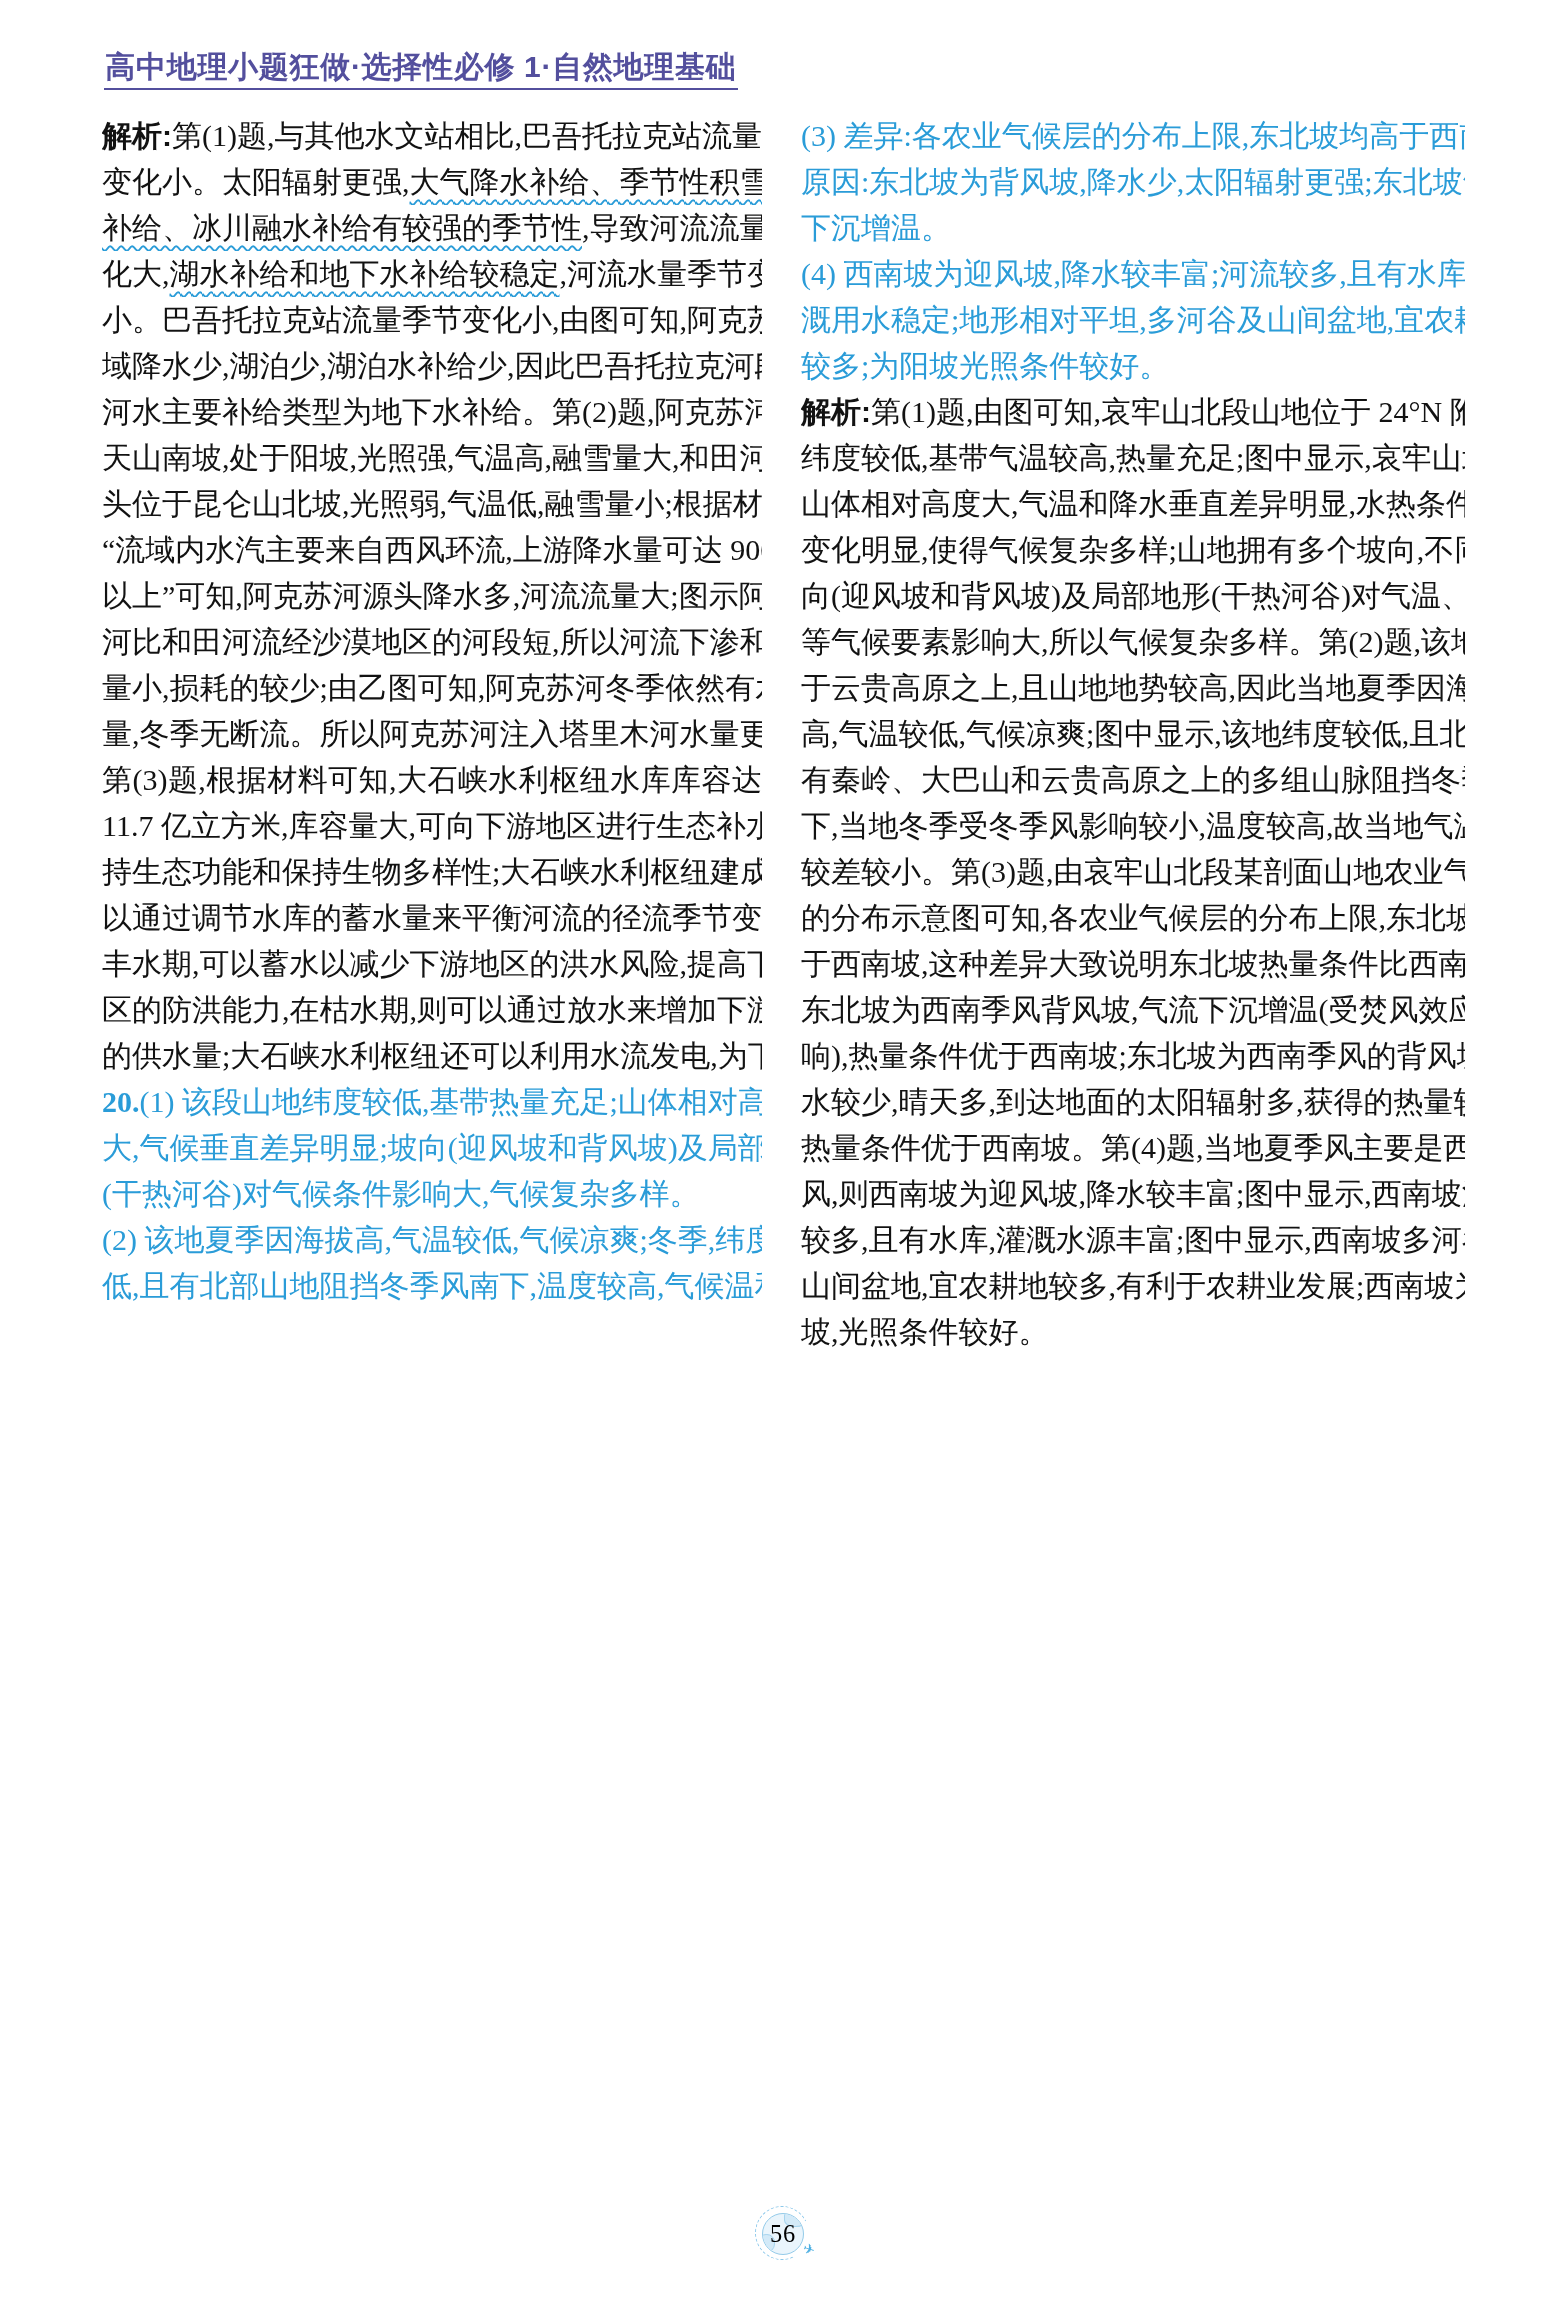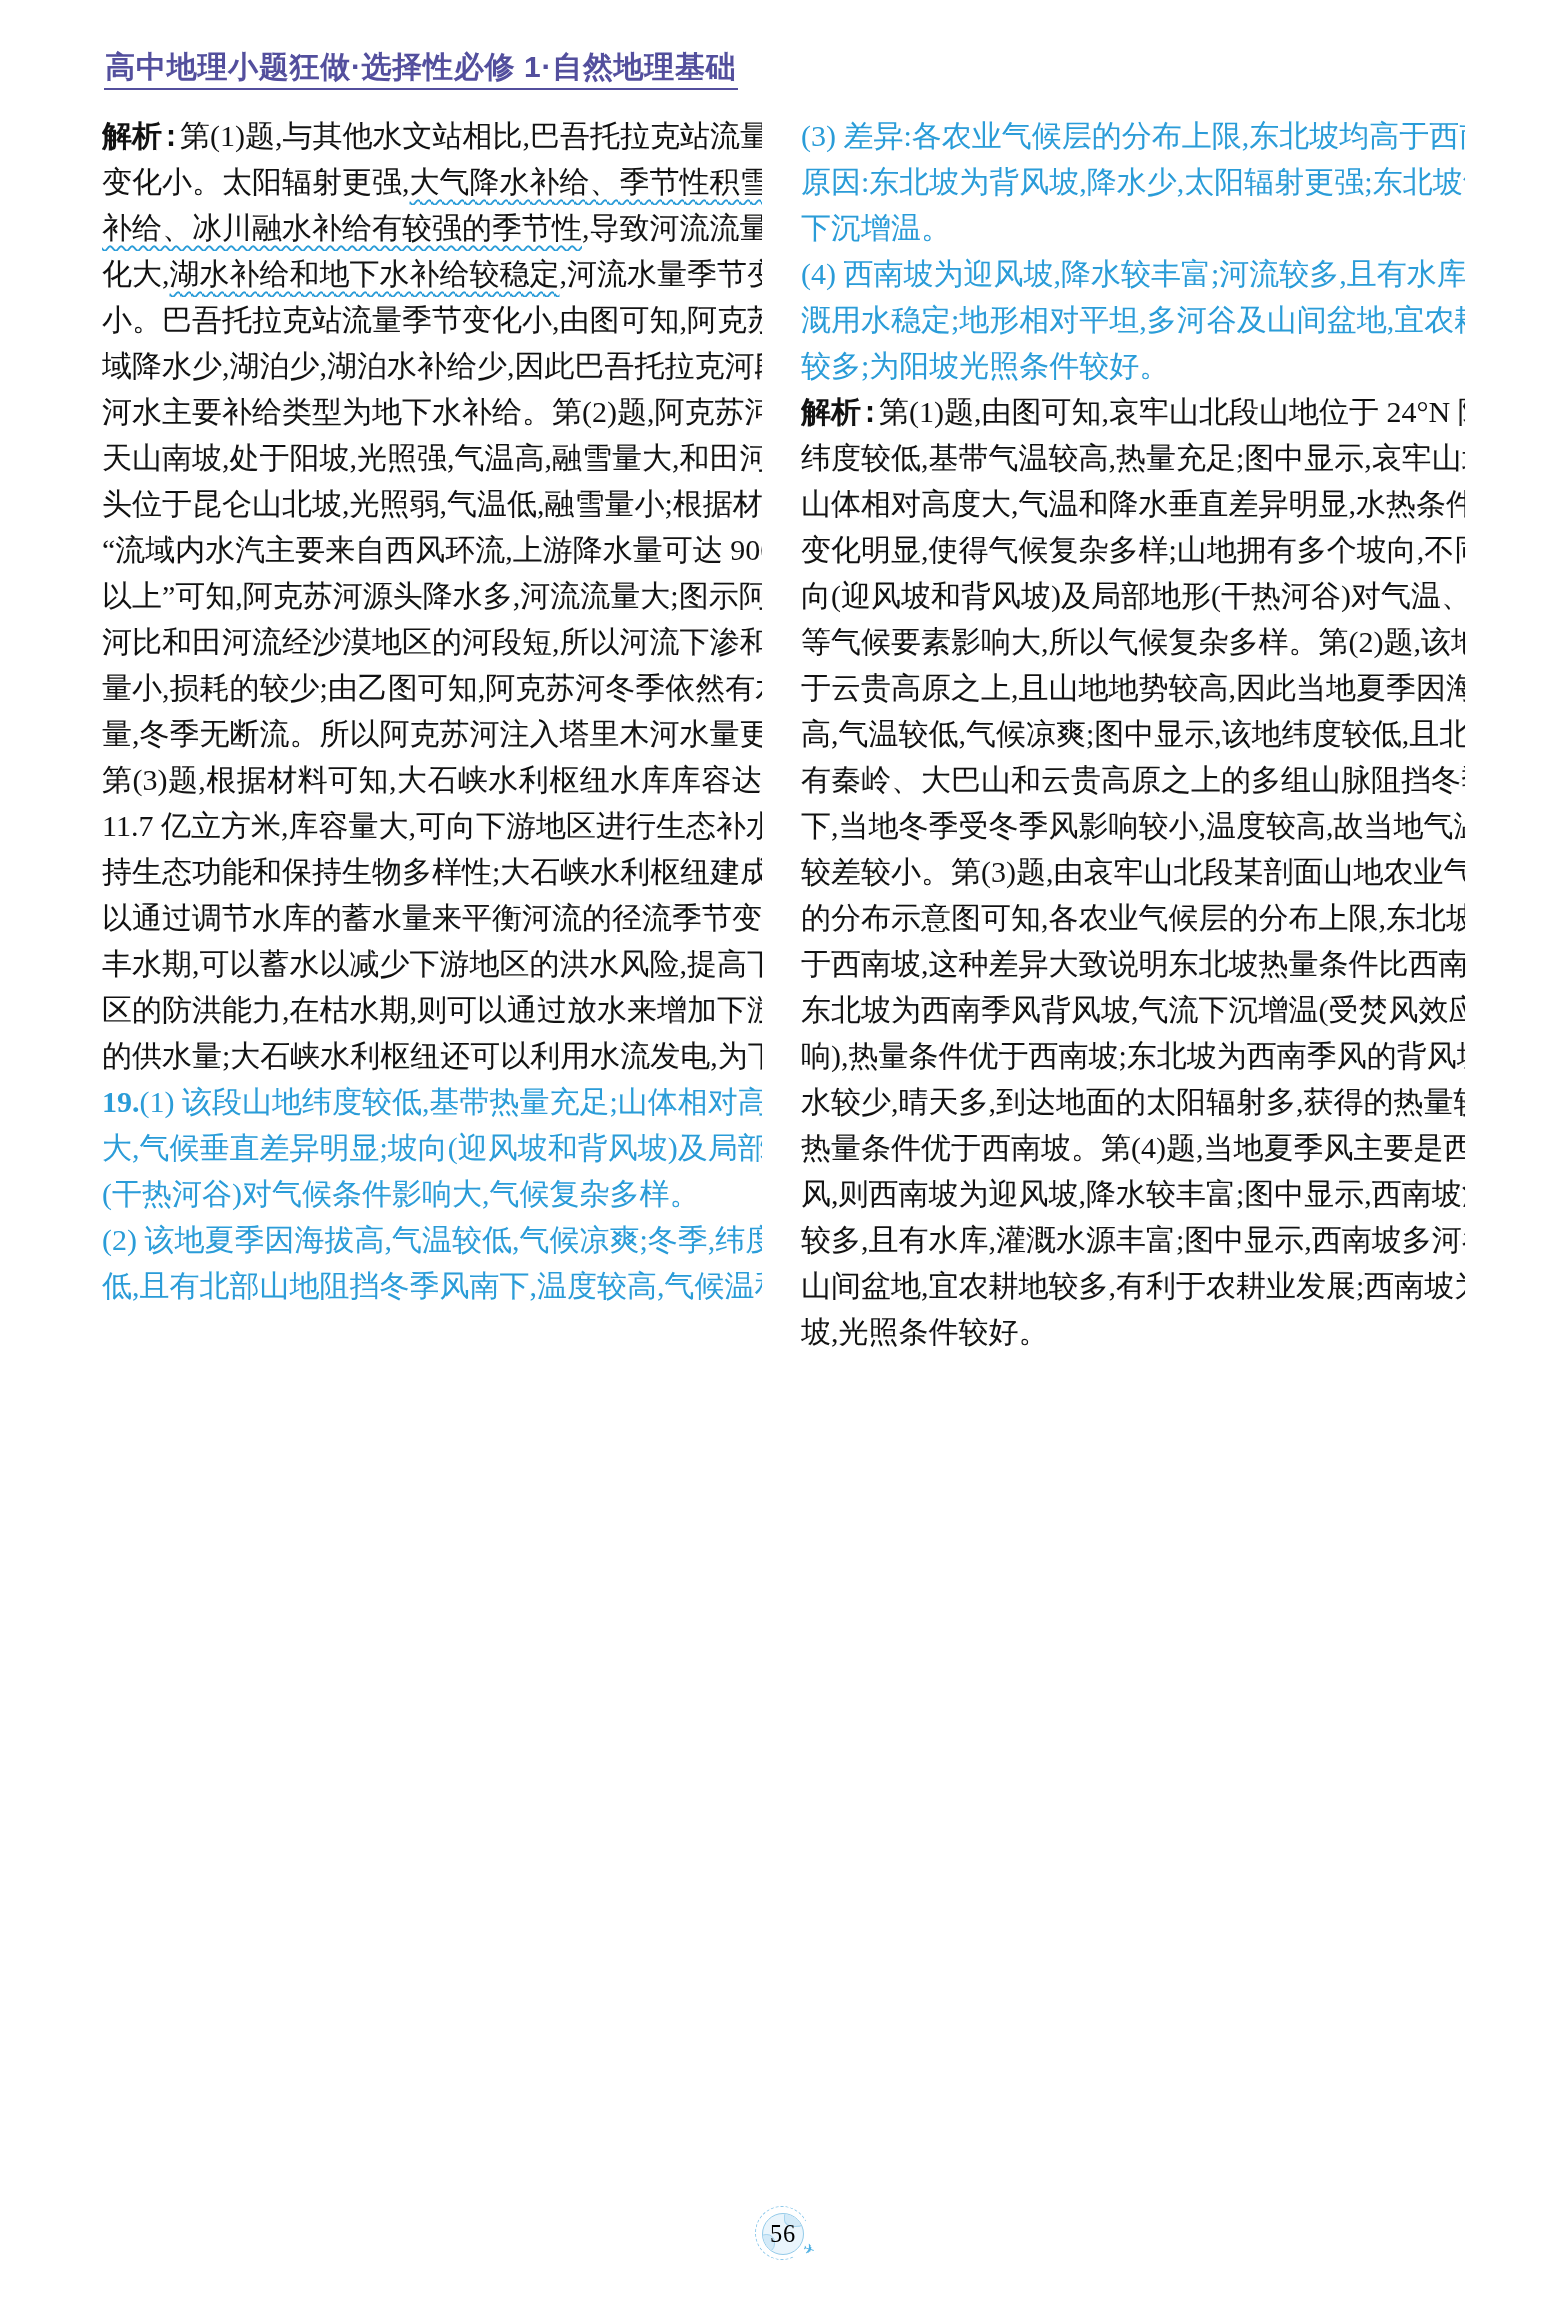--- a/index.html
+++ b/index.html
@@ -49,21 +49,21 @@
     text-align-last:justify;
     text-justify:inter-character;
     white-space:nowrap;
     overflow:hidden;
     color:var(--ink);
   }
   .tline.nojust{text-align:right;text-align-last:left;}
   .tline.blue{color:var(--blue);}
 
   .seg-sans{
-    font-family:Liberation Mono, monospace;
+    font-family:Liberation Sans, sans-serif;
     font-weight:bold;
   }
   .seg-bold{font-weight:bold;}
   .seg-wavy{
     text-decoration-line:underline;
     text-decoration-style:wavy;
     text-decoration-color:var(--blue);
     text-decoration-thickness:1.6px;
     text-underline-offset:7.2px;
   }
@@ -134,21 +134,21 @@
       <div class="tline"><span>河比和田河流经沙漠地区的河段短,所以河流下渗和蒸发</span></div>
       <div class="tline"><span>量小,损耗的较少;由乙图可知,阿克苏河冬季依然有水流</span></div>
       <div class="tline"><span>量,冬季无断流。所以阿克苏河注入塔里木河水量更大。</span></div>
       <div class="tline"><span>第(3)题,根据材料可知,大石峡水利枢纽水库库容达</span></div>
       <div class="tline"><span>11.7 亿立方米,库容量大,可向下游地区进行生态补水,维</span></div>
       <div class="tline"><span>持生态功能和保持生物多样性;大石峡水利枢纽建成后,可</span></div>
       <div class="tline"><span>以通过调节水库的蓄水量来平衡河流的径流季节变化,在</span></div>
       <div class="tline"><span>丰水期,可以蓄水以减少下游地区的洪水风险,提高下游地</span></div>
       <div class="tline"><span>区的防洪能力,在枯水期,则可以通过放水来增加下游地区</span></div>
       <div class="tline"><span>的供水量;大石峡水利枢纽还可以利用水流发电,为下游地</span></div>
-      <div class="tline blue"><span class="seg-bold">19.</span><span>(1) 该段山地纬度较低,基带热量充足;山体相对高度</span></div>
+      <div class="tline blue"><span class="seg-bold">20.</span><span>(1) 该段山地纬度较低,基带热量充足;山体相对高度</span></div>
       <div class="tline blue"><span>大,气候垂直差异明显;坡向(迎风坡和背风坡)及局部地形</span></div>
       <div class="tline blue nojust"><span>(干热河谷)对气候条件影响大,气候复杂多样。</span></div>
       <div class="tline blue"><span>(2) 该地夏季因海拔高,气温较低,气候凉爽;冬季,纬度较</span></div>
       <div class="tline blue"><span>低,且有北部山地阻挡冬季风南下,温度较高,气候温和。</span></div>
     </div>
 
   <div class="col right">
       <div class="tline blue"><span>(3) 差异:各农业气候层的分布上限,东北坡均高于西南坡。</span></div>
       <div class="tline blue"><span>原因:东北坡为背风坡,降水少,太阳辐射更强;东北坡气流</span></div>
       <div class="tline blue nojust"><span>下沉增温。</span></div>

